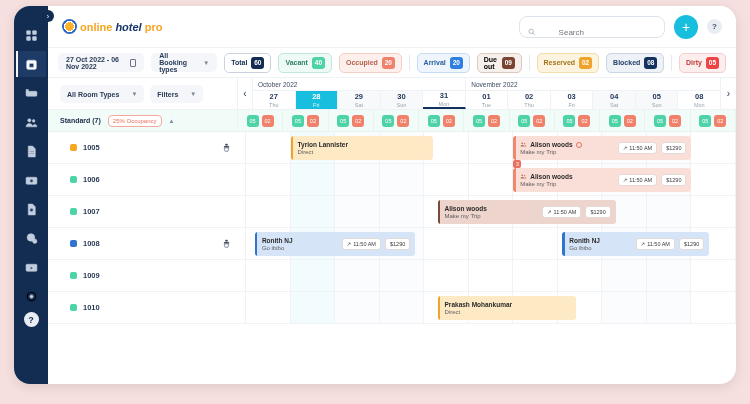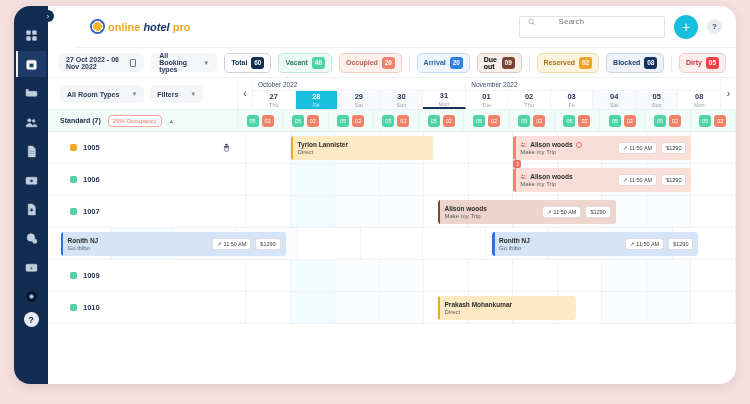--- a/index.html
+++ b/index.html
@@ -44,34 +44,34 @@
   .side-help { margin-top: auto; margin-bottom: 70px; }
   .side-help .circ {
     width: 15px; height: 15px; border-radius: 50%;
     background: #e9edf3; color: #122c52; font-size: 9px; font-weight: bold;
     display: flex; align-items: center; justify-content: center;
   }
   
   .main { flex: 1; display: flex; flex-direction: column; min-width: 0; }
   .topbar {
     height: 42px; flex: 0 0 42px; display: flex; align-items: center;
-    padding: 0 14px; border-bottom: 1px solid #eef1f5; background:#fff;margin-left:28px;
+    padding: 0 14px; border-bottom: 1px solid #eef1f5; background:#fff;
   }
   .logo { display: flex; align-items: center; gap: 3px; font-size: 11px; font-weight: bold; }
   .logo-mark {
     width: 15px; height: 15px; border-radius: 50%;
     background: radial-gradient(circle at 50% 50%, #ffb32b 0 40%, #fff 41% 52%, #2d66c4 53%);
   }
   .logo .t1 { color: #f5a623; }
   .logo .t2 { color: #15356b; font-style: italic; }
   .logo .t3 { color: #f5a623; }
   .top-right { margin-left: auto; display: flex; align-items: center; gap: 9px; }
   .search-box {
-    width: 146px; height: 22px; border: 1px solid #dde3ea; border-radius: 2px;
-    display: flex; align-items: flex-start; gap: 23px; padding: 0 8px;
+    width: 146px; height: 22px; border: 1px solid #dde3ea; border-radius: 8px;
+    display: flex; align-items: flex-end; gap: 23px; padding: 0 8px;
   }
   .search-box svg { width: 10px; height: 10px; stroke: #8a95a5; fill:none; stroke-width:2; }
   .search-box input {
     border: none; outline: none; font-size: 8px; color: #5b6676; width: 100%;
     font-family: "Liberation Sans", sans-serif;
   }
   .add-btn {
     width: 24px; height: 24px; border-radius: 50%; background: #17bede; border: none;
     color: #fff; font-size: 14px; line-height: 1; cursor: pointer;
     display: flex; align-items: center; justify-content: center;
@@ -581,20 +581,29 @@
                   <span class="bk-src">Make my Trip</span>
                 </span>
                 <span class="bk-chips">
                   <span class="chip"><span>↗</span>11:50 AM</span>
                   <span class="chip">$1290</span>
                 </span>
               </div>
             </div>
           </div>
           <div class="room-row">
+            <div class="room-left">
+              <span class="dot" style="background:#2f74d0"></span>
+              <span class="rnum">1008</span>
+              <svg class="clean-icon" viewBox="0 0 24 24" fill="#4a5568">
+                <rect x="9" y="2" width="6" height="5" rx="1"></rect>
+                <rect x="5" y="8" width="14" height="4" rx="1"></rect>
+                <path d="M6 13h12l-2 9H8z" fill="none" stroke="#4a5568" stroke-width="1.6"></path>
+              </svg>
+            </div>
             <div class="room-days">
               <div class="rd-cell"></div>
               <div class="rd-cell active"></div>
               <div class="rd-cell weekend"></div>
               <div class="rd-cell weekend"></div>
               <div class="rd-cell"></div>
               <div class="rd-cell"></div>
               <div class="rd-cell"></div>
               <div class="rd-cell"></div>
               <div class="rd-cell weekend"></div>

